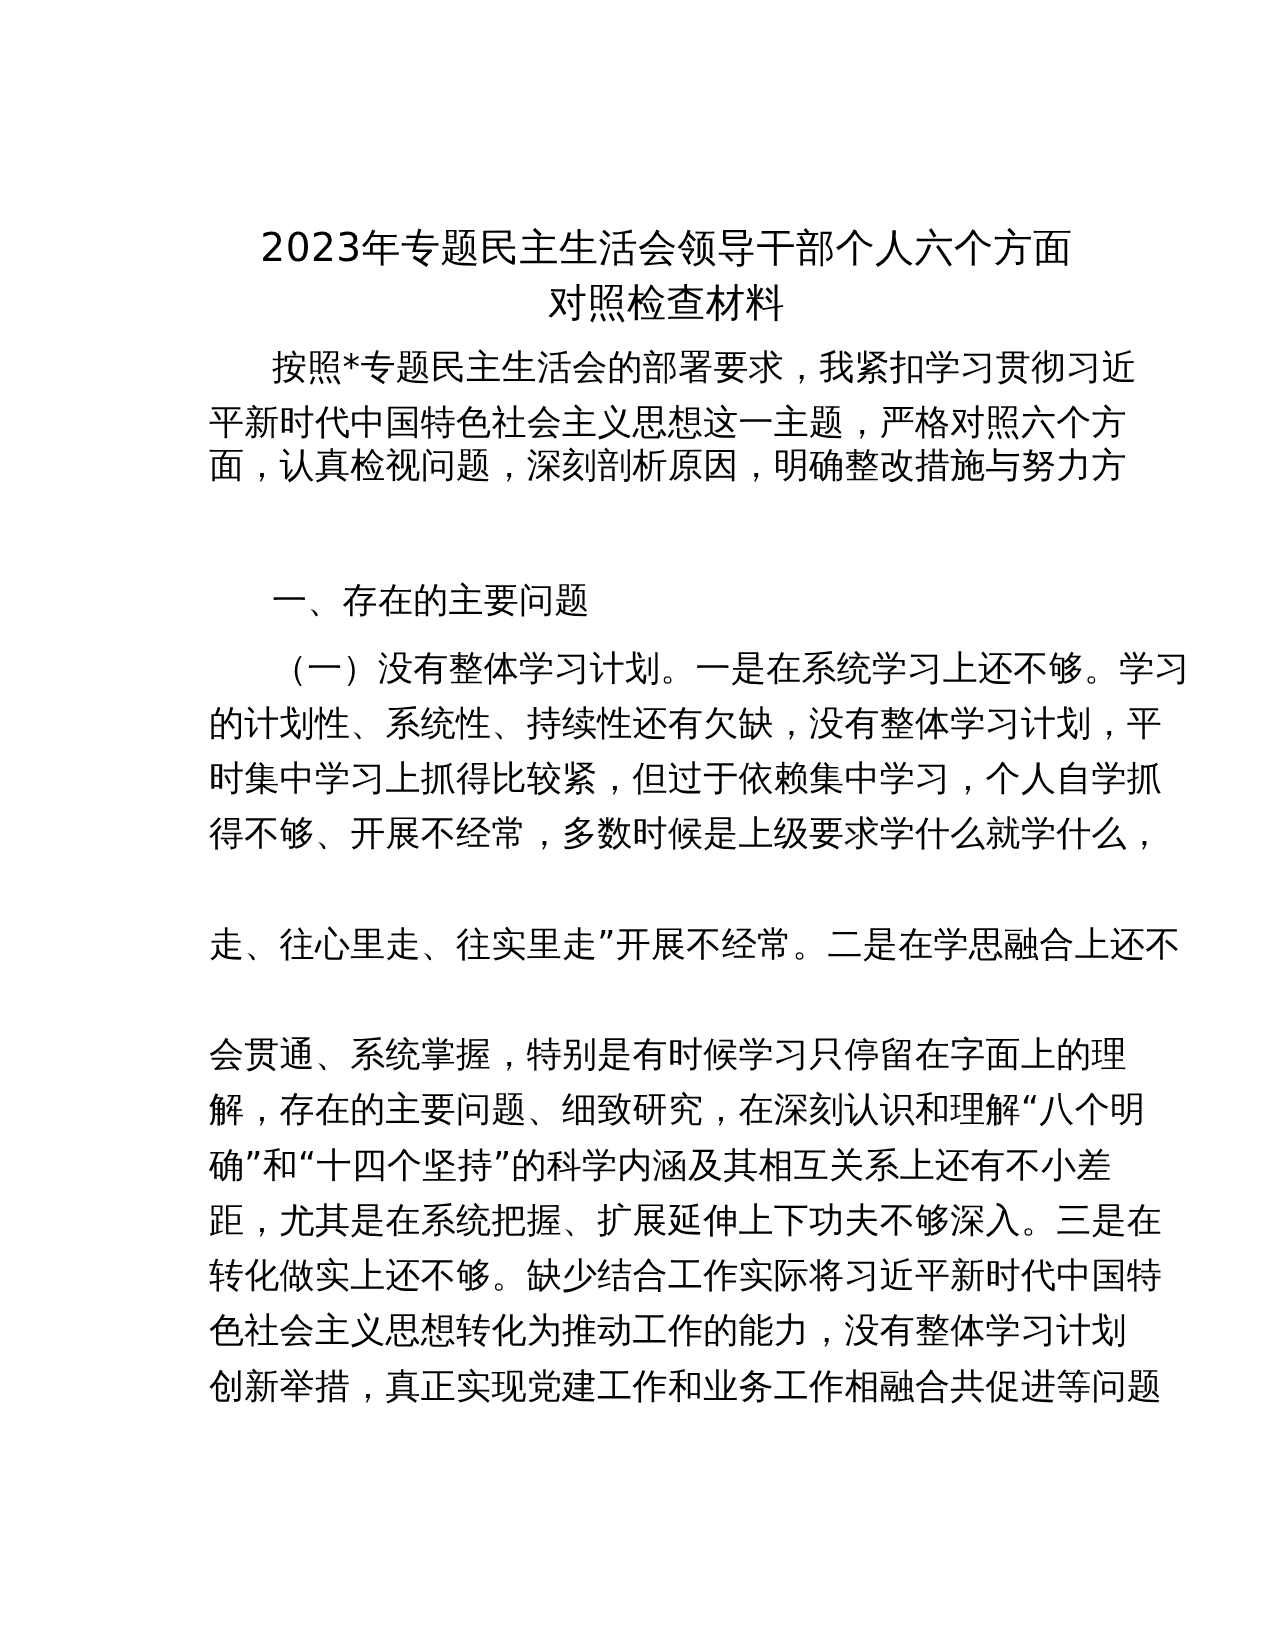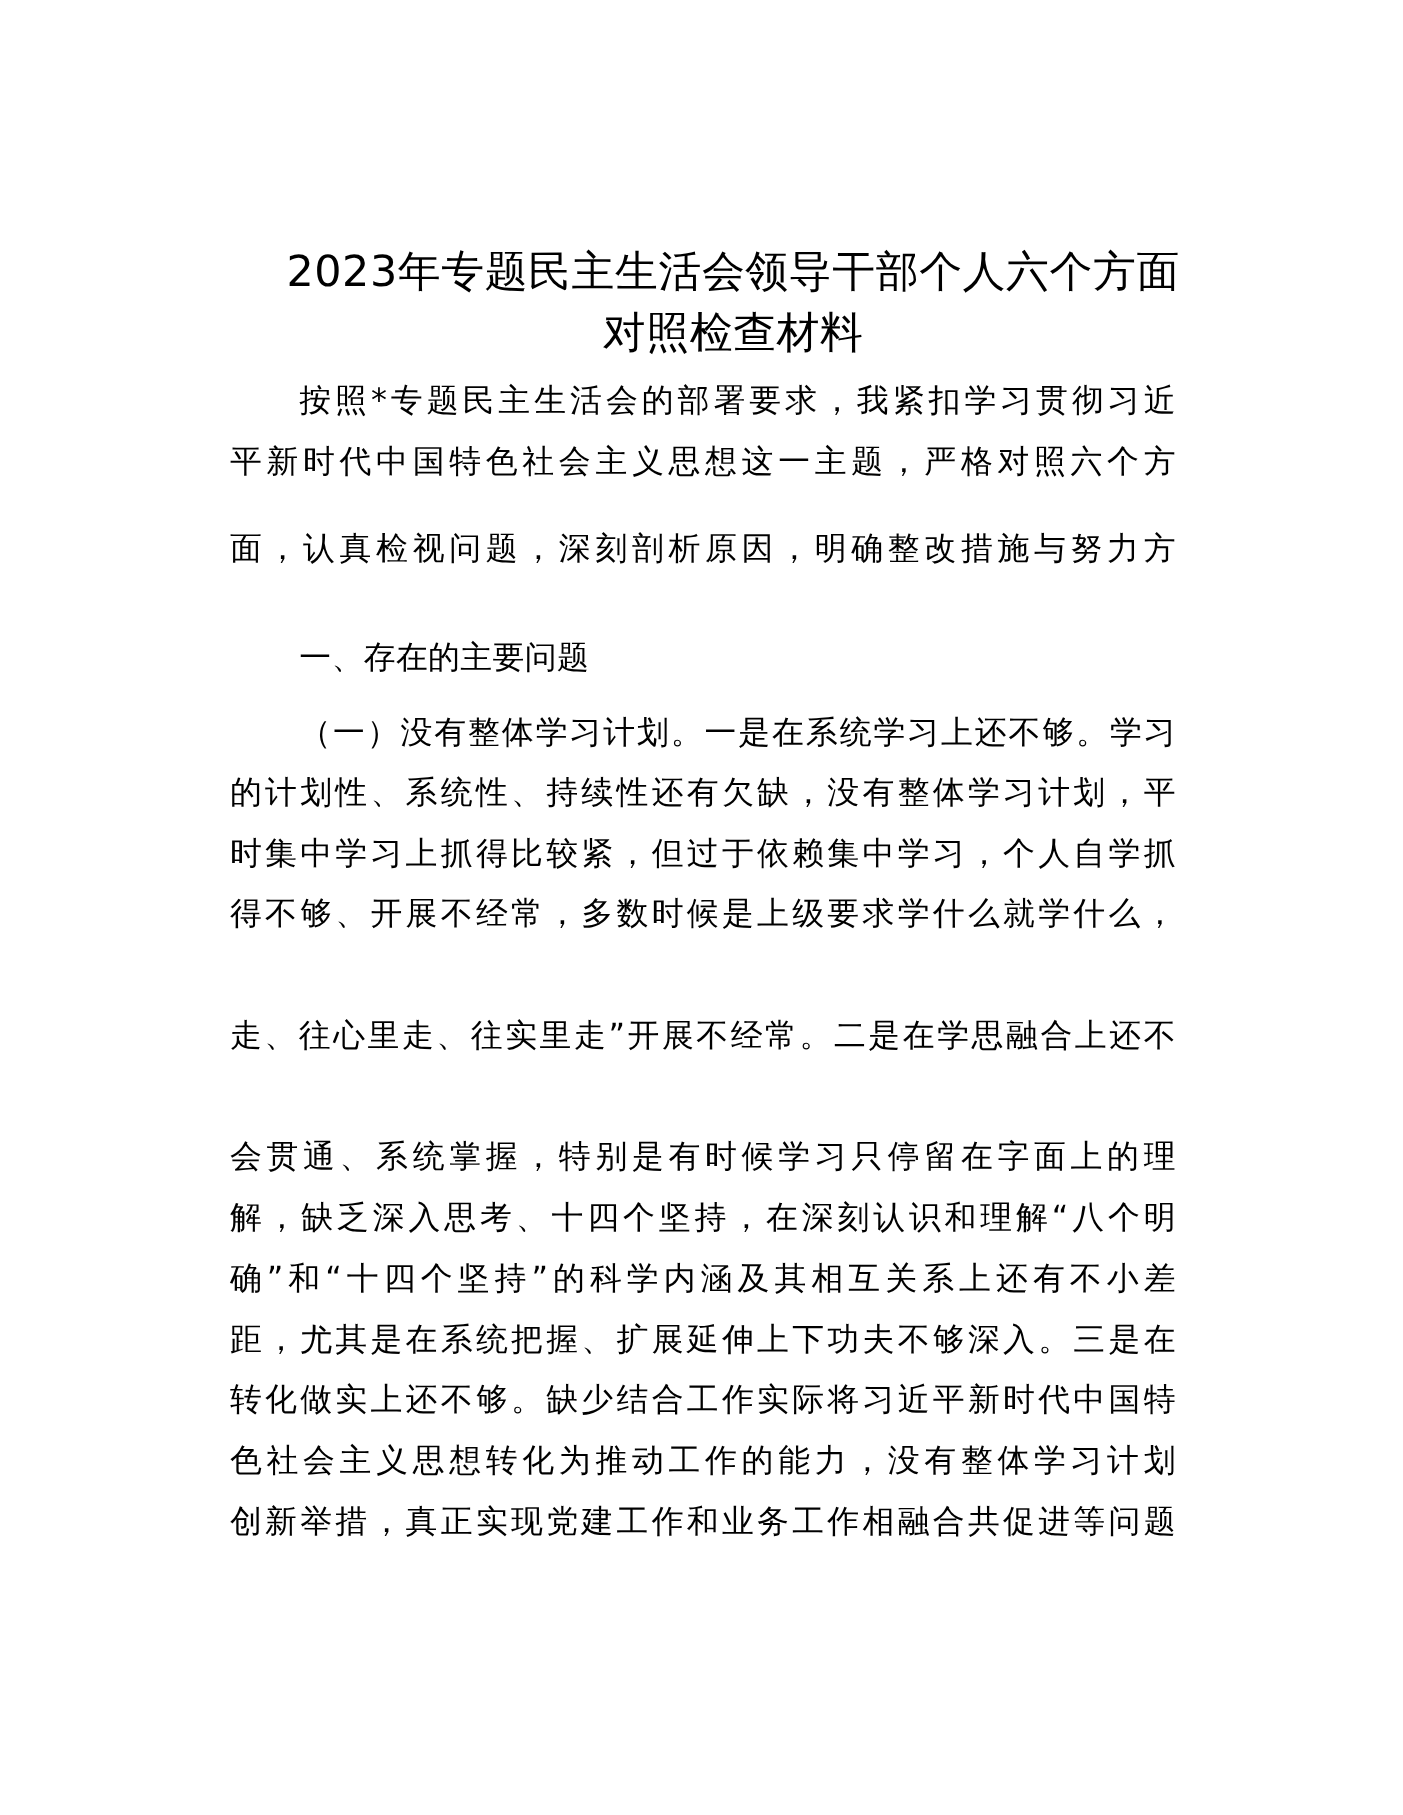--- a/index.html
+++ b/index.html
@@ -33,21 +33,21 @@
       line-height: 1;
       letter-spacing: 0.5px;
       white-space: nowrap;
     }
     .title-line-1 { top: 228px; }
     .title-line-2 { top: 283px; }
     .body-line {
       position: absolute;
       left: 180px;
       width: 860px;
-      font-size: 29px;
+      font-size: 35px;
       line-height: 1;
       white-space: nowrap;
       text-align: justify;
       text-align-last: justify;
       letter-spacing: 0.3px;
     }
     .body-line.indent {
       left: 243px;
       width: 797px;
     }
@@ -58,30 +58,30 @@
 </head>
 <body>
 
 <div class="page">
 
   <div class="title title-line-1">2023年专题民主生活会领导干部个人六个方面</div>
   <div class="title title-line-2">对照检查材料</div>
 
   <div class="body-line indent" style="top:350px">按照*专题民主生活会的部署要求，我紧扣学习贯彻习近</div>
   <div class="body-line" style="top:405px">平新时代中国特色社会主义思想这一主题，严格对照六个方</div>
-  <div class="body-line" style="top:484px">面，认真检视问题，深刻剖析原因，明确整改措施与努力方</div>
+  <div class="body-line" style="top:448px">面，认真检视问题，深刻剖析原因，明确整改措施与努力方</div>
 
   <div class="body-line indent last" style="top:583px">一、存在的主要问题</div>
 
   <div class="body-line indent" style="top:651px">（一）没有整体学习计划。一是在系统学习上还不够。学习</div>
   <div class="body-line" style="top:706px">的计划性、系统性、持续性还有欠缺，没有整体学习计划，平</div>
   <div class="body-line" style="top:761px">时集中学习上抓得比较紧，但过于依赖集中学习，个人自学抓</div>
   <div class="body-line" style="top:816px">得不够、开展不经常，多数时候是上级要求学什么就学什么，</div>
   <div class="body-line" style="top:927px">走、往心里走、往实里走”开展不经常。二是在学思融合上还不</div>
   <div class="body-line" style="top:1037px">会贯通、系统掌握，特别是有时候学习只停留在字面上的理</div>
-  <div class="body-line" style="top:1092px">解，缺乏深入思考、十四个坚持，在深刻认识和理解“八个明</div>
+  <div class="body-line" style="top:1092px">解，存在的主要问题、细致研究，在深刻认识和理解“八个明</div>
   <div class="body-line" style="top:1148px">确”和“十四个坚持”的科学内涵及其相互关系上还有不小差</div>
   <div class="body-line" style="top:1203px">距，尤其是在系统把握、扩展延伸上下功夫不够深入。三是在</div>
   <div class="body-line" style="top:1258px">转化做实上还不够。缺少结合工作实际将习近平新时代中国特</div>
   <div class="body-line" style="top:1313px">色社会主义思想转化为推动工作的能力，没有整体学习计划</div>
   <div class="body-line" style="top:1369px">创新举措，真正实现党建工作和业务工作相融合共促进等问题</div>
 
 </div>
 
 </body></html>

